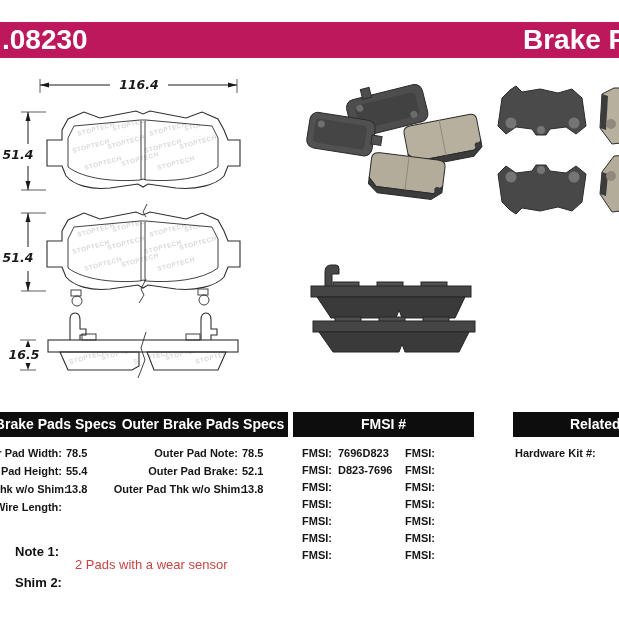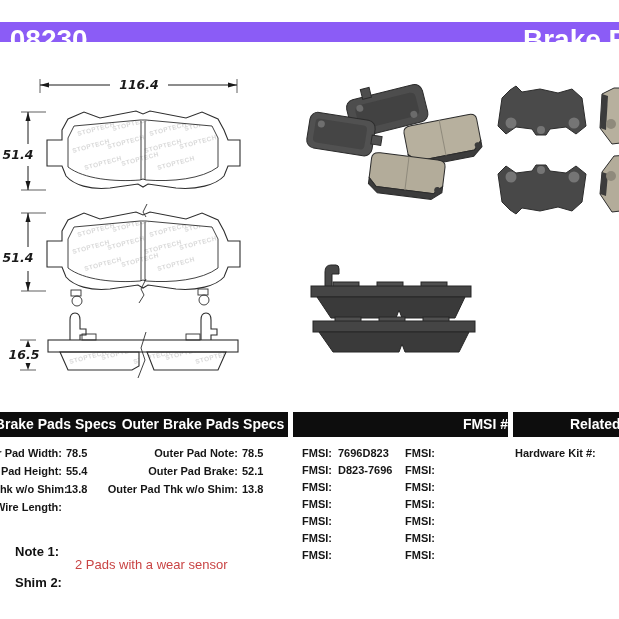--- a/index.html
+++ b/index.html
@@ -1,28 +1,28 @@
 <!DOCTYPE html>
 <html><head>
 <meta charset="utf-8">
 <style>
   html,body{margin:0;padding:0;background:#fff;}
   .sheet{position:relative;width:619px;height:619px;background:#ffffff;overflow:hidden;
          font-family:"Liberation Sans",sans-serif;}
   .abs{position:absolute;}
   
-  .topbar{position:absolute;left:0;top:22px;width:619px;height:20px;background:#8b5cf6;color:#ffffff;}
+  .topbar{position:absolute;left:0;top:22px;width:619px;height:36px;background:#be185d;color:#ffffff;}
   .pn{position:absolute;left:2px;top:0;font-size:28px;font-weight:bold;line-height:36px;white-space:nowrap;}
   .title{position:absolute;left:523px;top:0;font-size:28px;font-weight:bold;line-height:36px;white-space:nowrap;}
   
   .hbar{position:absolute;top:412px;height:25px;background:#0d0d0d;color:#ffffff;
         font-size:14px;font-weight:bold;text-align:center;line-height:25px;white-space:nowrap;}
   #bar-inner{left:-45px;width:163px;}
   #bar-outer{left:118px;width:170px;}
-  #bar-fmsi{left:293px;width:215px;text-align:right;}
+  #bar-fmsi{left:293px;width:181px;}
   #bar-related{left:513px;width:215px;}
   
   .cell{position:absolute;font-size:11px;font-weight:bold;color:#161616;white-space:nowrap;line-height:14px;}
   .r{text-align:right;}
   
   .note-label{position:absolute;font-size:13px;font-weight:bold;color:#111;white-space:nowrap;}
   .note-text{position:absolute;font-size:13px;font-weight:normal;color:#c94444;white-space:nowrap;}
   
   .dim{font-family:"DejaVu Sans",sans-serif;font-style:italic;font-weight:bold;font-size:12.5px;fill:#1a1a1a;}
   .wm{font-family:"Liberation Sans",sans-serif;font-weight:bold;font-size:6.5px;fill:#d9d9d9;letter-spacing:.4px;}
@@ -252,21 +252,21 @@
   <div class="cell" style="left:66px;top:464px">55.4</div>
   <div class="cell r" style="left:-60px;top:482px;width:122px">Inner Pad Thk w/o Shim:</div>
   <div class="cell" style="left:66px;top:482px">13.8</div>
   <div class="cell r" style="left:-60px;top:500px;width:122px">Sensor Wire Length:</div>
   <div class="cell" style="left:66px;top:500px"></div>
 
   <div class="cell r" style="left:98px;top:446px;width:140px">Outer Pad Note:</div>
   <div class="cell" style="left:242px;top:446px">78.5</div>
   <div class="cell r" style="left:98px;top:464px;width:140px">Outer Pad Brake:</div>
   <div class="cell" style="left:242px;top:464px">52.1</div>
-  <div class="cell r" style="left:98px;top:482px;width:140px">Outer Pad Thk w/o Shim:</div>
+  <div class="cell r" style="left:104px;top:482px;width:140px">Outer Pad Thk w/o Shim:</div>
   <div class="cell" style="left:242px;top:482px">13.8</div>
 
   <div class="cell" style="left:302px;top:446px">FMSI:</div>
   <div class="cell" style="left:338px;top:446px">7696D823</div>
   <div class="cell" style="left:302px;top:463px">FMSI:</div>
   <div class="cell" style="left:338px;top:463px">D823-7696</div>
   <div class="cell" style="left:302px;top:480px">FMSI:</div>
   <div class="cell" style="left:338px;top:480px"></div>
   <div class="cell" style="left:302px;top:497px">FMSI:</div>
   <div class="cell" style="left:338px;top:497px"></div>

